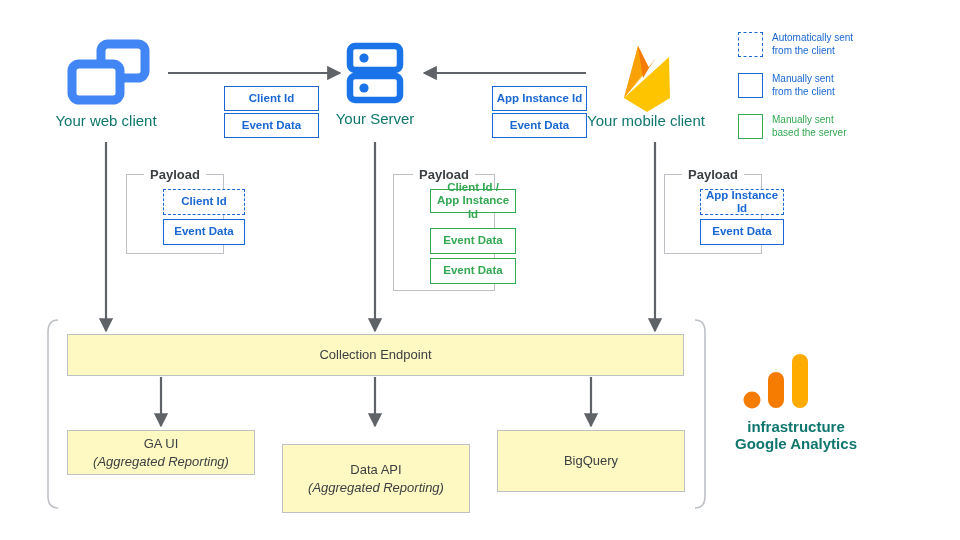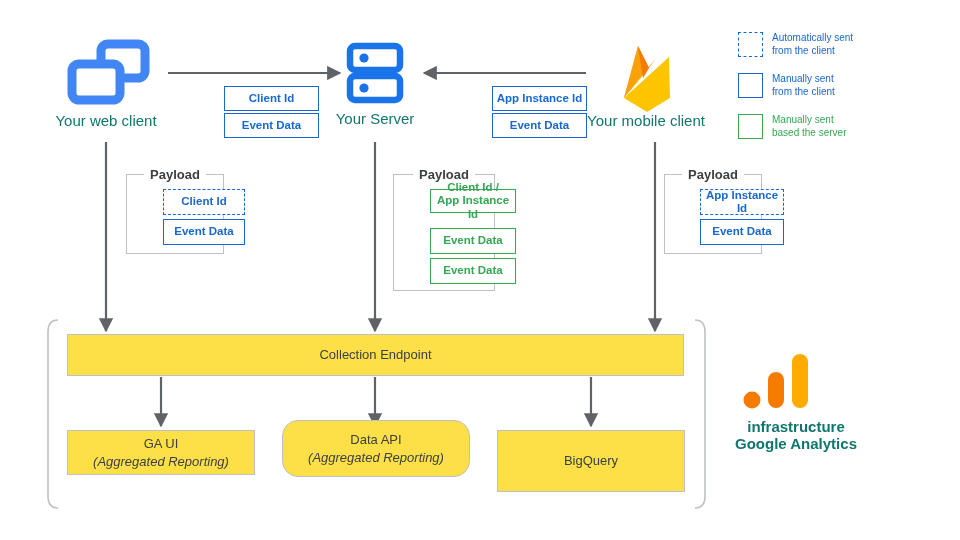--- a/index.html
+++ b/index.html
@@ -19,21 +19,21 @@
   .chip.blue-dash{border:1.6px dashed #1967d2;color:#1967d2;}
   .chip.green{border:1.6px solid #34a853;color:#34a853;}
 
   
   .payload{box-sizing:border-box;border:1px solid #bdc1c6;background:#fff;}
   .payload-legend{position:absolute;top:-8px;left:50%;transform:translateX(-50%);
                   background:#fff;padding:0 6px;font-size:13px;font-weight:700;
                   color:#3c4043;white-space:nowrap;}
 
   
-  .gbox{box-sizing:border-box;border:1px solid #bdc1c6;background:#fde047;
+  .gbox{box-sizing:border-box;border:1px solid #bdc1c6;background:#fef9c3;
         display:flex;flex-direction:column;align-items:center;justify-content:center;
         text-align:center;font-size:13px;color:#3c4043;line-height:1.35;}
   .gbox .it{font-style:italic;}
 
   
   .legend-row{display:flex;align-items:flex-start;gap:9px;}
   .legend-swatch{box-sizing:border-box;width:25px;height:25px;flex:none;background:#fff;}
   .sw-blue-dash{border:1.6px dashed #1967d2;}
   .sw-blue{border:1.6px solid #1967d2;}
   .sw-green{border:1.6px solid #34a853;}
@@ -128,21 +128,21 @@
 
 <div class="abs gbox" style="left:67px;top:334px;width:617px;height:42px;">
   <span>Collection Endpoint</span>
 </div>
 
 <div class="abs gbox" style="left:67px;top:430px;width:188px;height:45px;">
   <span>GA UI</span>
   <span class="it">(Aggregated Reporting)</span>
 </div>
 
-<div class="abs gbox" style="left:282px;top:420px;width:188px;height:57px;border-radius:16px;">
+<div class="abs gbox" style="left:282px;top:444px;width:188px;height:69px;">
   <span>Data API</span>
   <span class="it">(Aggregated Reporting)</span>
 </div>
 
 <div class="abs gbox" style="left:497px;top:430px;width:188px;height:62px;">
   <span>BigQuery</span>
 </div>
 
 <div class="abs" style="left:706px;top:352px;width:180px;">
   <svg width="180" height="66" viewBox="0 0 180 66" style="margin:0 auto;">

